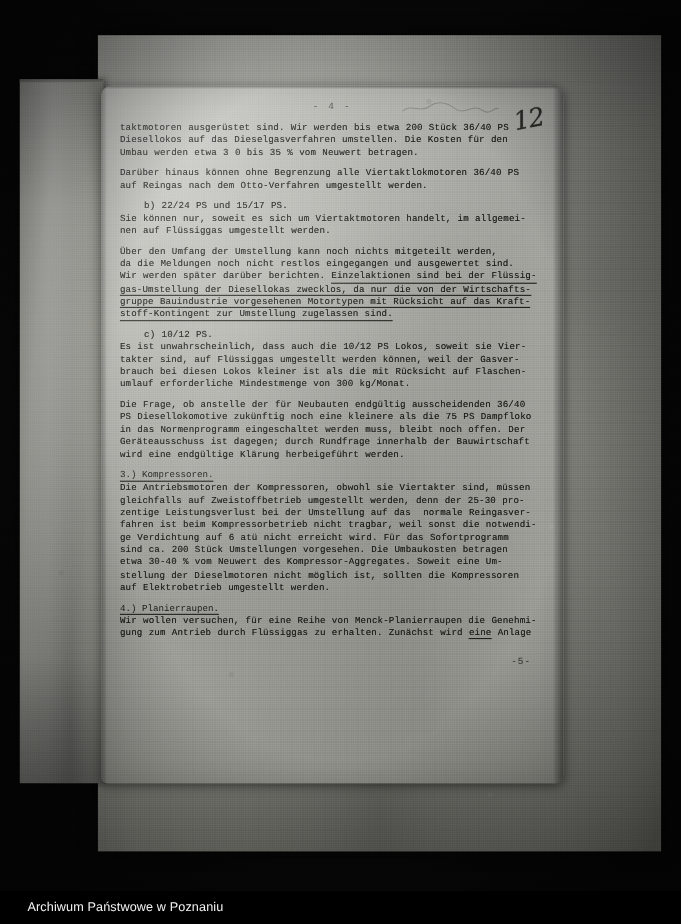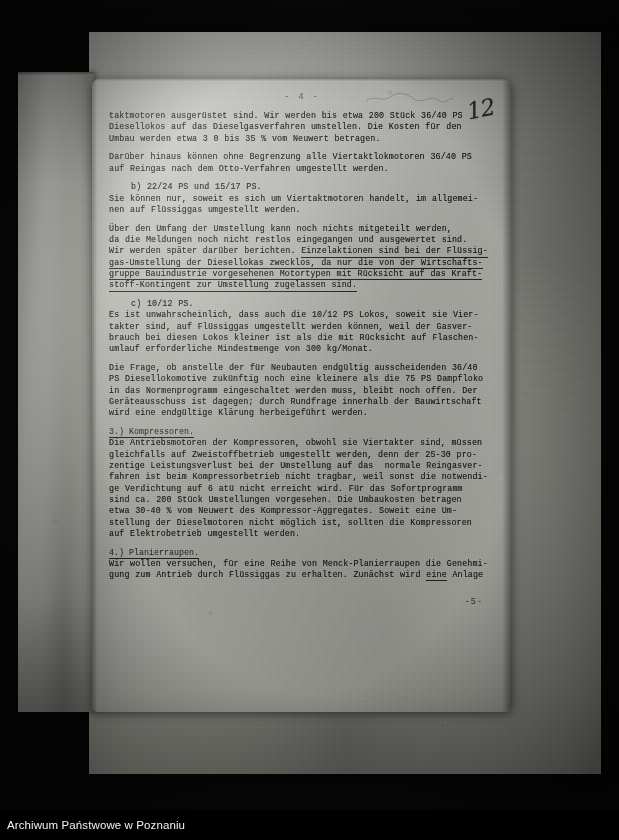--- a/index.html
+++ b/index.html
@@ -93,21 +93,21 @@
     opacity:.45;}
 
   
   #vignette{position:absolute;inset:0;pointer-events:none;
     background:radial-gradient(ellipse at 50% 45%,transparent 48%,rgba(0,0,0,.55) 88%);}
 
   
   #footerbar{position:absolute;left:0;bottom:0;width:619px;height:30px;
     background:#000;display:flex;align-items:center;}
   #footerbar .wm{color:#f2f2f2;font-family:"Liberation Sans",sans-serif;
-    font-size:11.5px;padding-left:7px;letter-spacing:.1px;}
+    font-size:11.5px;padding-left:25px;letter-spacing:.1px;}
 </style>
 </head>
 <body>
 
 <div id="scan">
 
   <div id="backing">
     <div class="shade"></div>
   </div>
 

